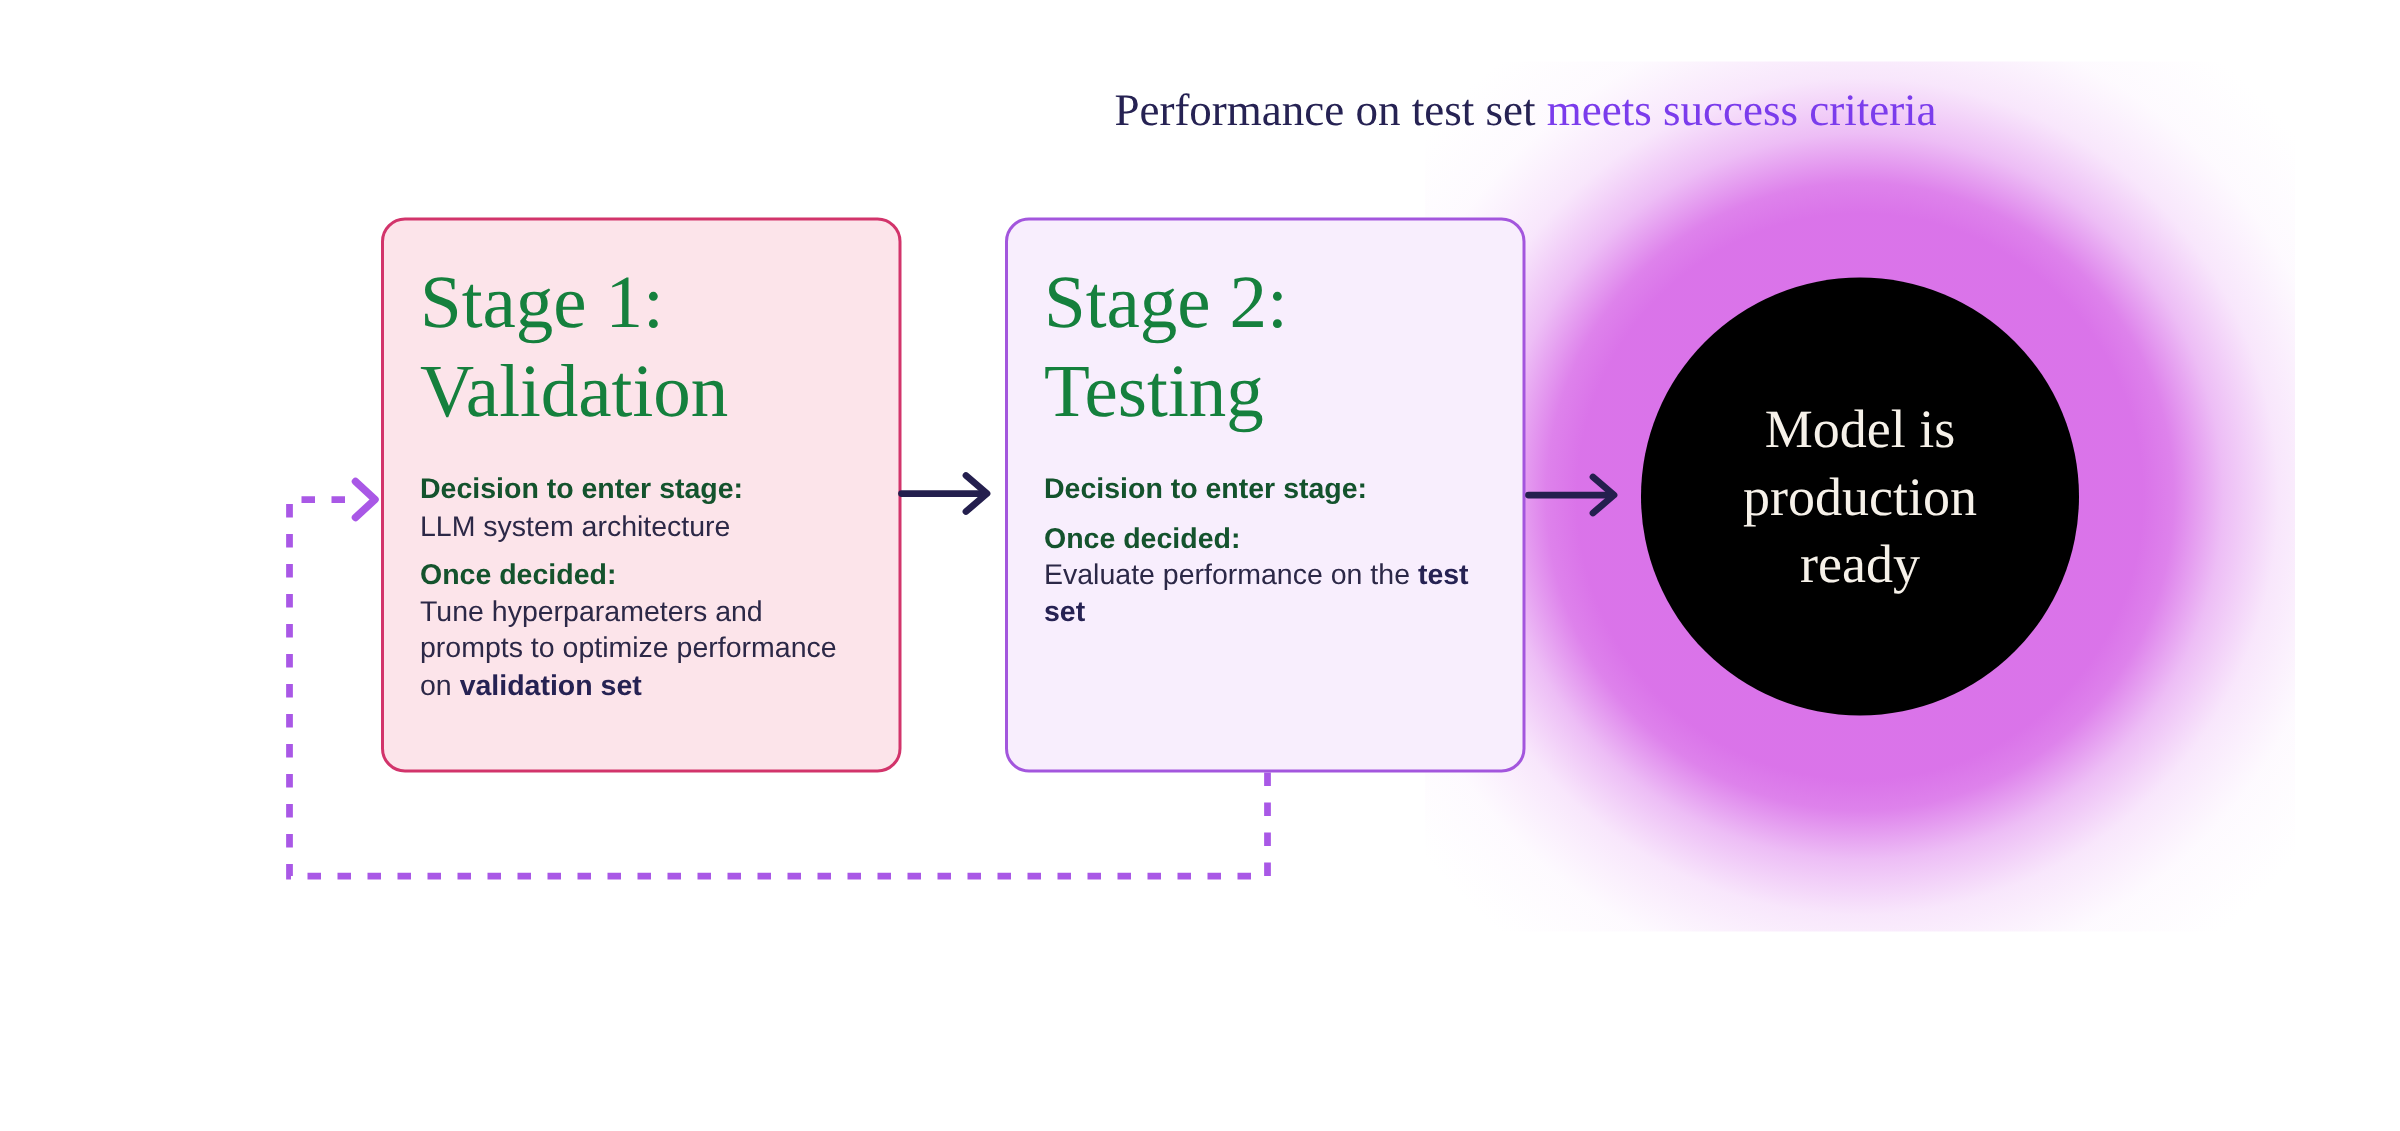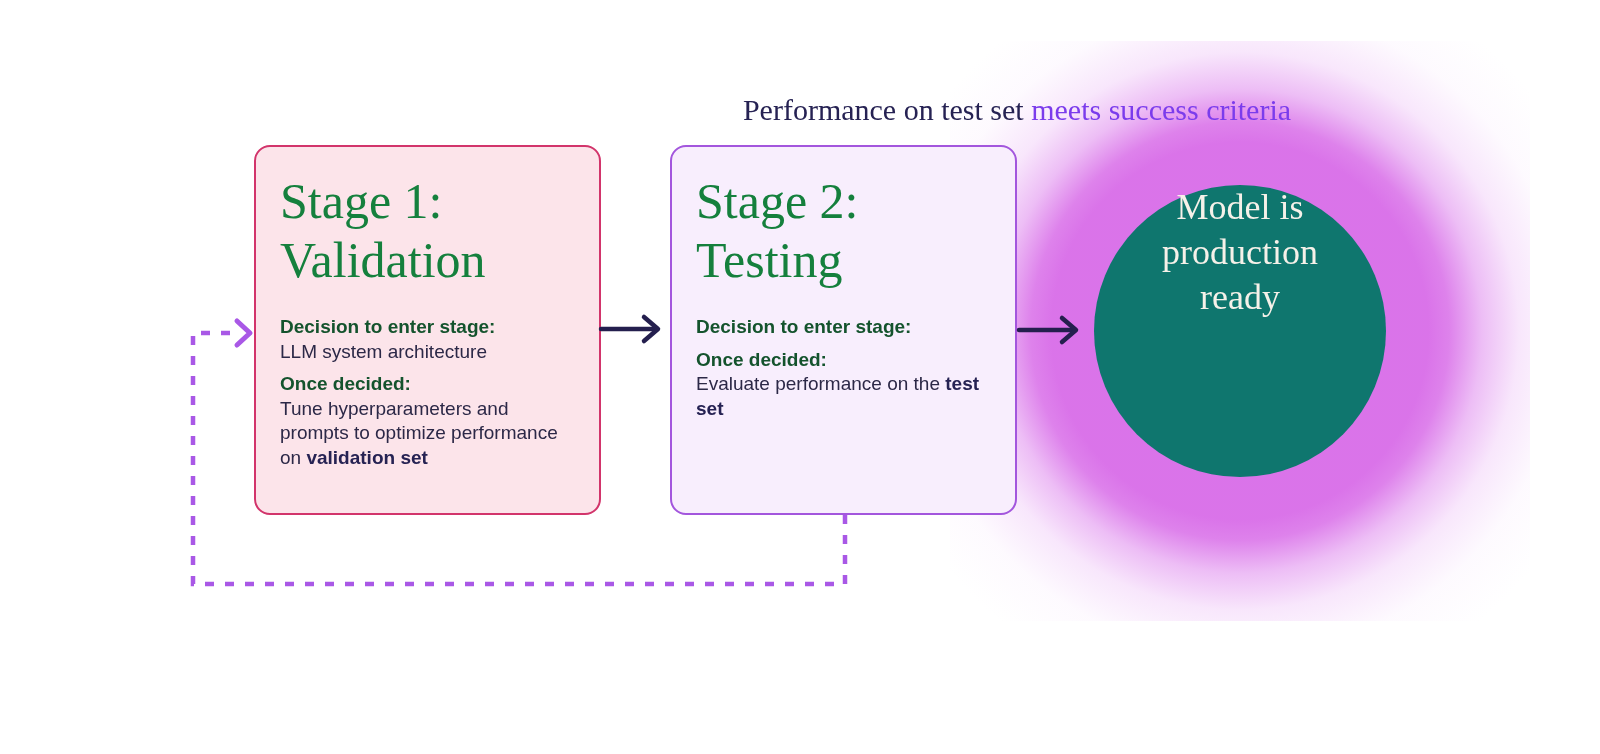--- a/index.html
+++ b/index.html
@@ -8,21 +8,20 @@
     width:1600px;height:754px;
     background:#ffffff;
     overflow:hidden;
     font-family:"Liberation Sans",sans-serif;
   }
   
   .top-caption{
     position:absolute;top:57px;left:1017px;transform:translateX(-50%);
     font-family:"Liberation Serif",serif;font-size:30px;color:#262253;
     white-space:nowrap;
-    margin-top:36px;
   }
   .accent-purple{color:#7b3cec;}
   .accent-pink{color:#e8426e;}
   .bottom-caption{
     position:absolute;top:604px;left:636px;transform:translateX(-50%);
     font-family:"Liberation Serif",serif;font-size:31px;line-height:39px;
     color:#262253;text-align:center;white-space:nowrap;
   }
   
   .stage-box{
@@ -45,22 +44,22 @@
     background:radial-gradient(circle,
       rgba(216,108,232,0.95) 46%,
       rgba(216,108,232,0.85) 51%,
       rgba(219,124,236,0.50) 59%,
       rgba(228,160,242,0.26) 68%,
       rgba(240,205,250,0.10) 79%,
       rgba(255,255,255,0) 92%);
   }
   .result-circle{
     position:absolute;left:1094px;top:185px;width:292px;height:292px;
-    border-radius:50%;background:#0f766e;
-    display:flex;justify-content:center;
+    border-radius:50%;background:#000000;
+    display:flex;align-items:center;justify-content:center;
     text-align:center;font-family:"Liberation Serif",serif;
     font-size:36px;line-height:45px;color:#f6f1e9;white-space:pre-line;
   }
   
   .overlay{position:absolute;left:0;top:0;pointer-events:none;}
 </style>
 </head>
 <body>
 
 <div class="canvas">

